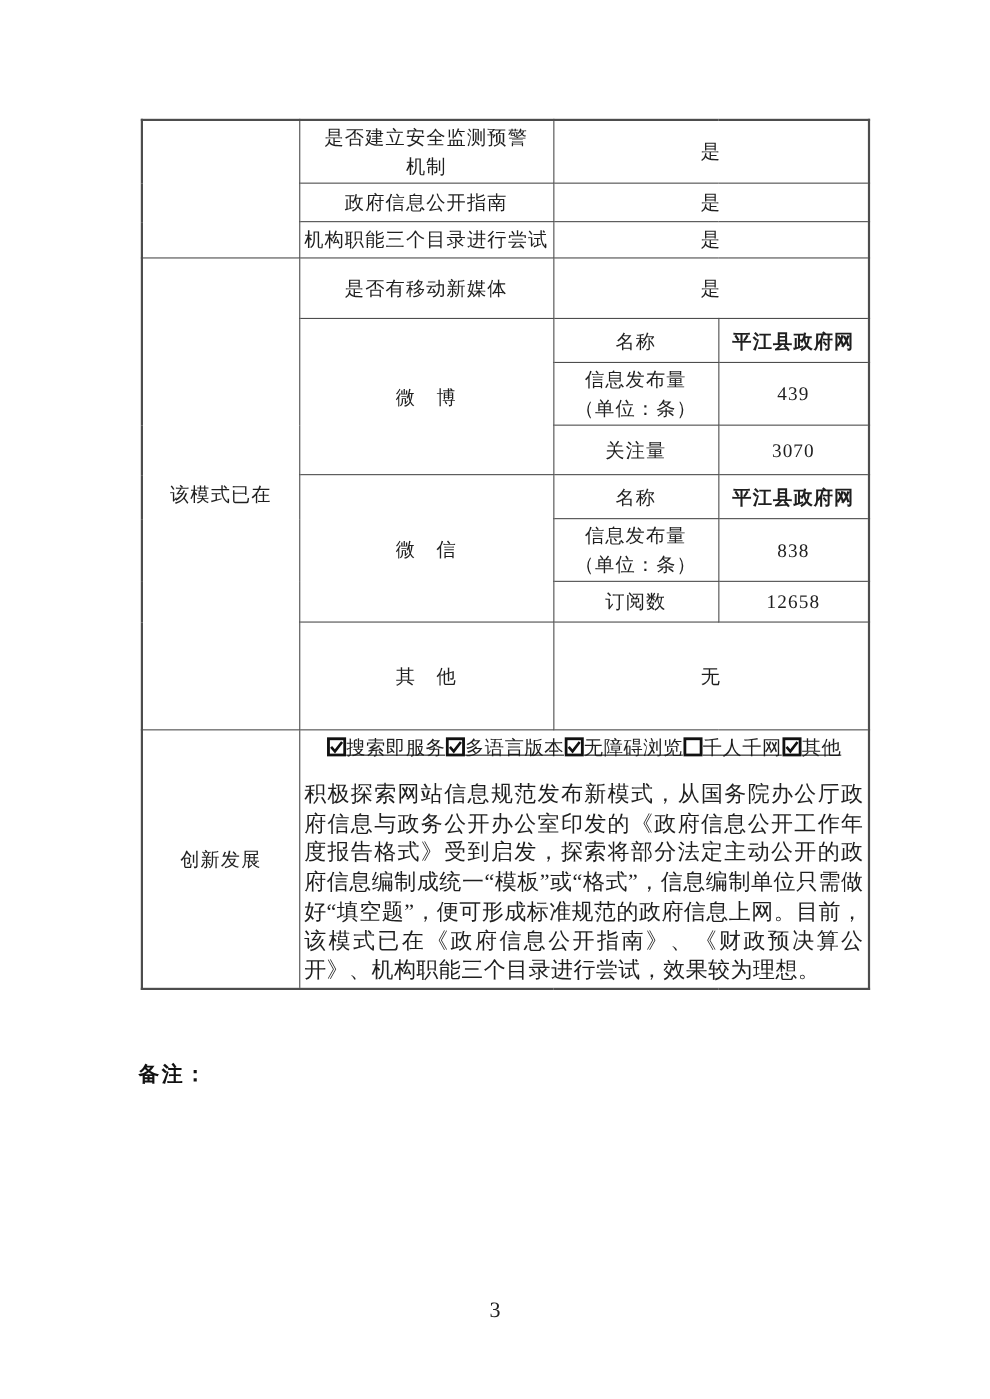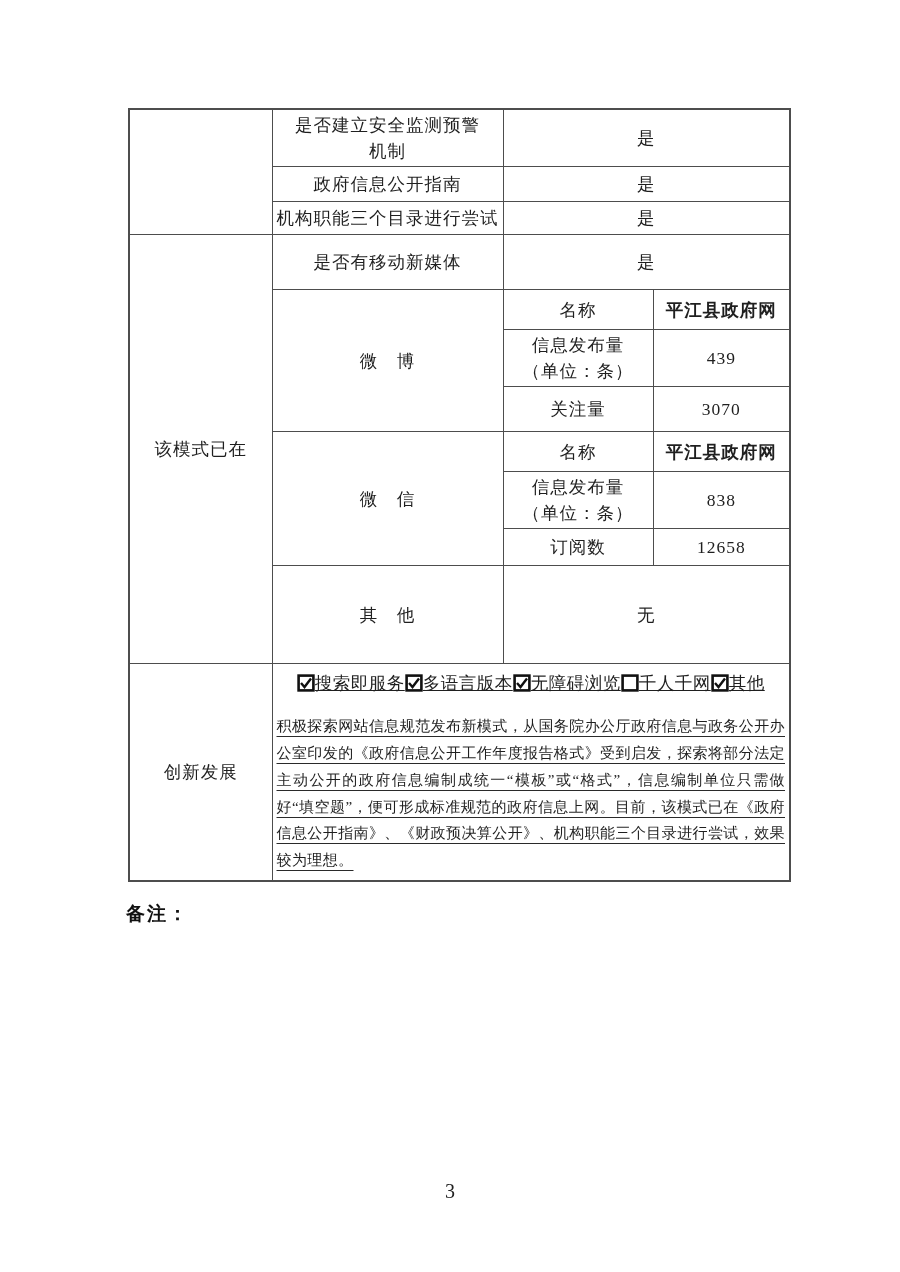--- a/index.html
+++ b/index.html
@@ -55,34 +55,33 @@
     display: inline-block;
     width: 18px;
     height: 18px;
     vertical-align: -3px;
     margin: 0;
   }
   .checkbox svg { display: block; }
   .checkbox svg .tick { display: none; }
   .checkbox.checked svg .tick { display: block; }
   .innovation-paragraph {
-    font-size: 15px;
+    font-size: 20px;
     line-height: 26.7px;
     letter-spacing: 0.4px;
     text-align: justify;
-    text-decoration: underline;
     text-decoration-color: #2a2a2a;
     text-decoration-thickness: 1px;
     text-underline-offset: 5px;
     margin-top: 16px;
   }
   .remark {
     position: absolute;
     left: 126px;
-    top: 901px;
+    top: 964px;
     font-size: 19px;
     font-weight: bold;
     letter-spacing: 2px;
     color: #111;
   }
   .page-number {
     position: absolute;
     left: 0;
     right: 0;
     top: 1180px;

